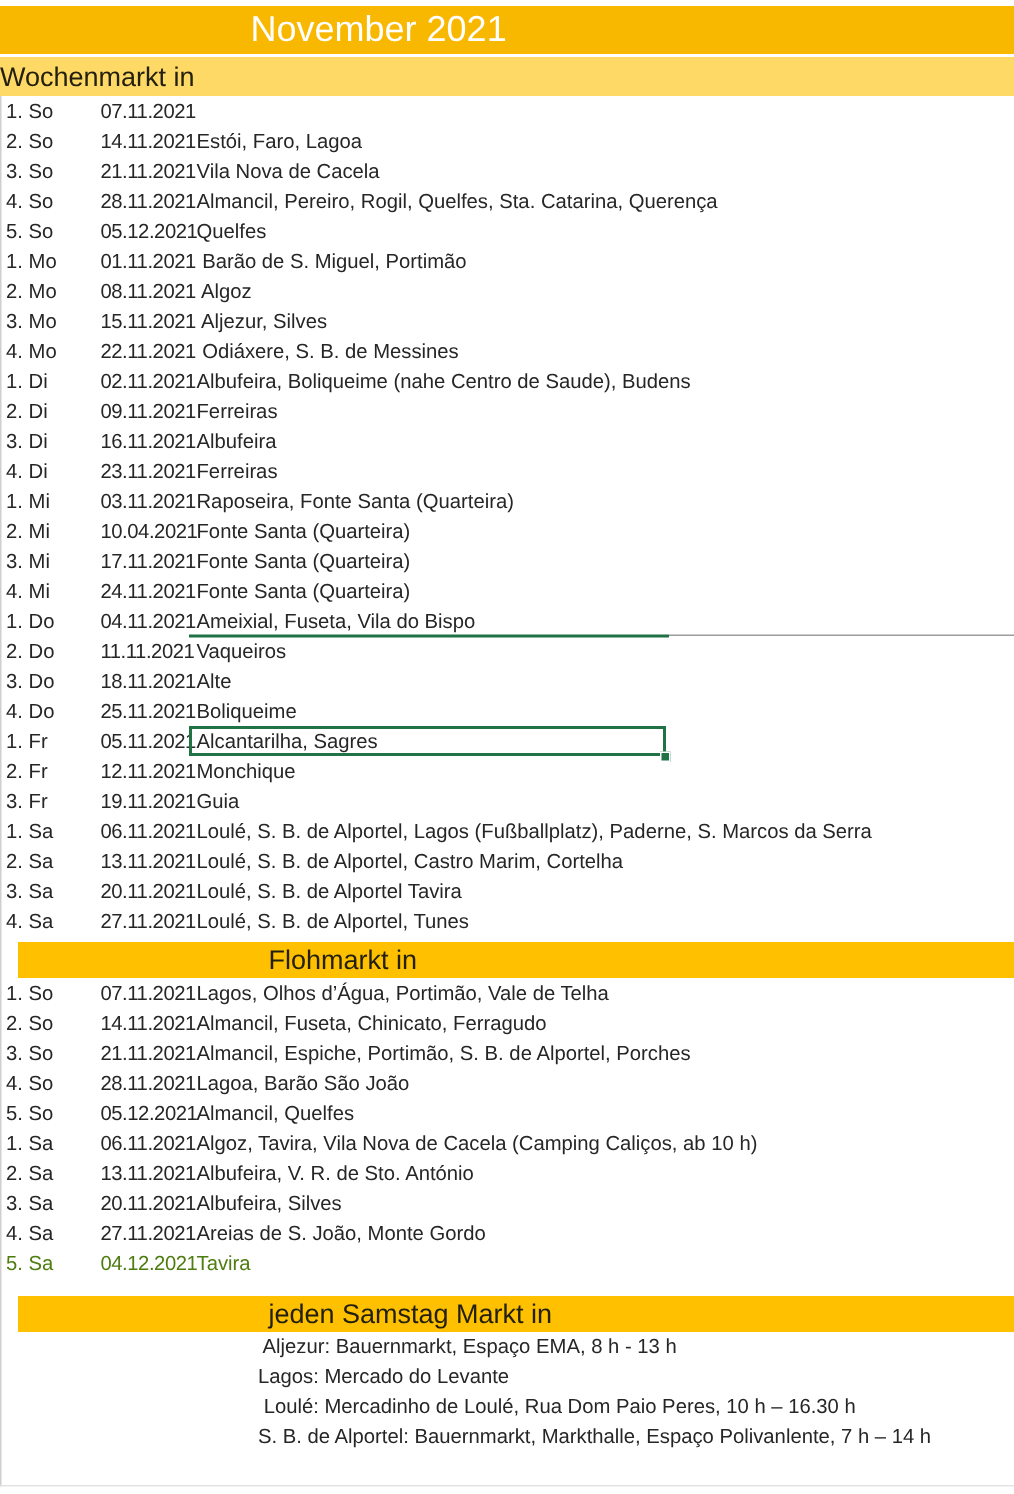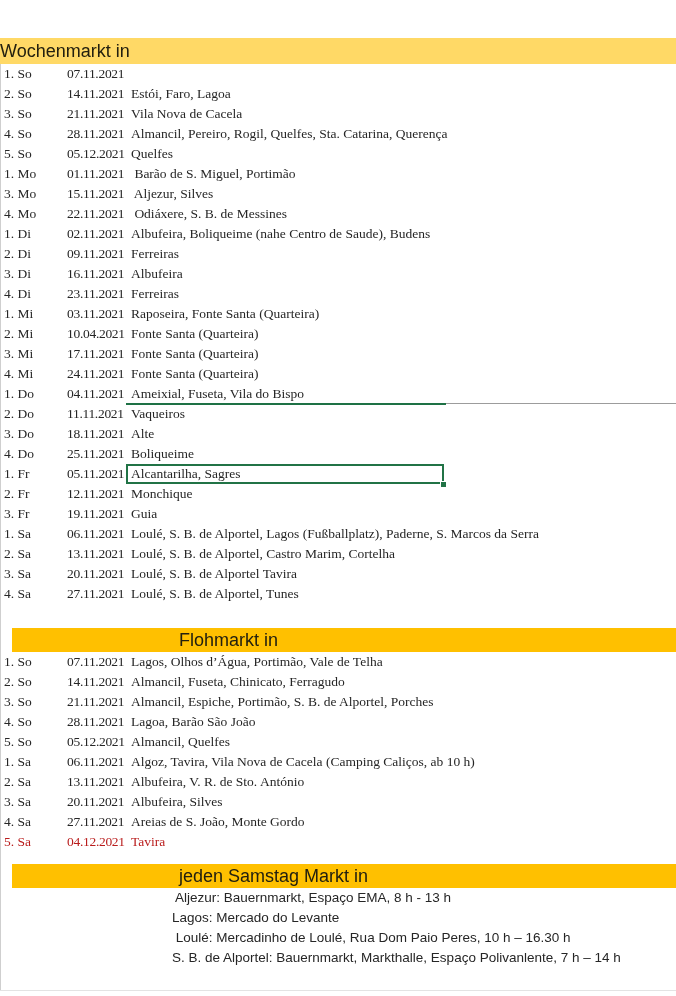--- a/index.html
+++ b/index.html
@@ -27,26 +27,26 @@
     position:absolute; left:12px; width:676px; height:24px;
     background: var(--band_section, #FFC000);
     color:#23200f; font-size:18px; line-height:24px;
     padding-left:167px; white-space:pre;
   }
   #band-flohmarkt { top:628px; }
   #band-weekly   { top:864px; }
   .rows { position:absolute; left:0; width:676px; }
   #rows0 { top:64px; }
   #rows1 { top:652px; }
-  .row { position:relative; height:20px; font-size:13.5px; color:#262626;font-family:Liberation Serif, serif; }
+  .row { position:relative; height:20px; font-size:13.5px; color:#262626; }
   .row span { position:absolute; top:50%; transform:translateY(-50%); white-space:pre; }
   .c-day  { left:4px; }
   .c-date { left:67px; letter-spacing:-0.3px; }
   .c-loc  { left:131px; }
-  .faded, .faded span { color:#b91c1c; }
+  .faded, .faded span { color:#4d7c0f; }
   .divider-green { position:absolute; left:126px; bottom:-1px; width:320px; height:2px; background:#1e7145; }
   .divider-gray  { position:absolute; left:446px; right:0; bottom:0; height:1px; background:#9c9c9c; }
   .sel {
     position:absolute; left:126px; top:0; width:318px; height:20px;
     border:2px solid var(--selection_green, #217346);
   }
   .sel-handle {
     position:absolute; left:440px; top:17px; width:7px; height:7px;
     background: var(--selection_green, #217346);
     border:1px solid #ffffff;
@@ -58,20 +58,21 @@
   }
   .left-border { position:absolute; left:0; top:38px; width:1px; height:953px; background:#cfcfcf; }
   .bottom-rule { position:absolute; left:0; top:990px; width:676px; height:1px; background:#e3e3e3; }
 </style>
 </head>
 <body>
 
 <div class="page">
   <div class="left-border"></div>
 
+  <div class="band-title">November 2021</div>
   <div class="band-sub">Wochenmarkt in</div>
 
   <div class="rows" id="rows0">
       <div class="row">
         <span class="c-day">1. So</span>
         <span class="c-date">07.11.2021</span>
       </div>
       <div class="row">
         <span class="c-day">2. So</span>
         <span class="c-date">14.11.2021</span>
@@ -89,20 +90,25 @@
       </div>
       <div class="row">
         <span class="c-day">5. So</span>
         <span class="c-date">05.12.2021</span>
         <span class="c-loc">Quelfes</span>
       </div>
       <div class="row">
         <span class="c-day">1. Mo</span>
         <span class="c-date">01.11.2021</span>
         <span class="c-loc"> Barão de S. Miguel, Portimão</span>
+      </div>
+      <div class="row">
+        <span class="c-day">2. Mo</span>
+        <span class="c-date">08.11.2021</span>
+        <span class="c-loc"> Algoz</span>
       </div>
       <div class="row">
         <span class="c-day">3. Mo</span>
         <span class="c-date">15.11.2021</span>
         <span class="c-loc"> Aljezur, Silves</span>
       </div>
       <div class="row">
         <span class="c-day">4. Mo</span>
         <span class="c-date">22.11.2021</span>
         <span class="c-loc"> Odiáxere, S. B. de Messines</span>

